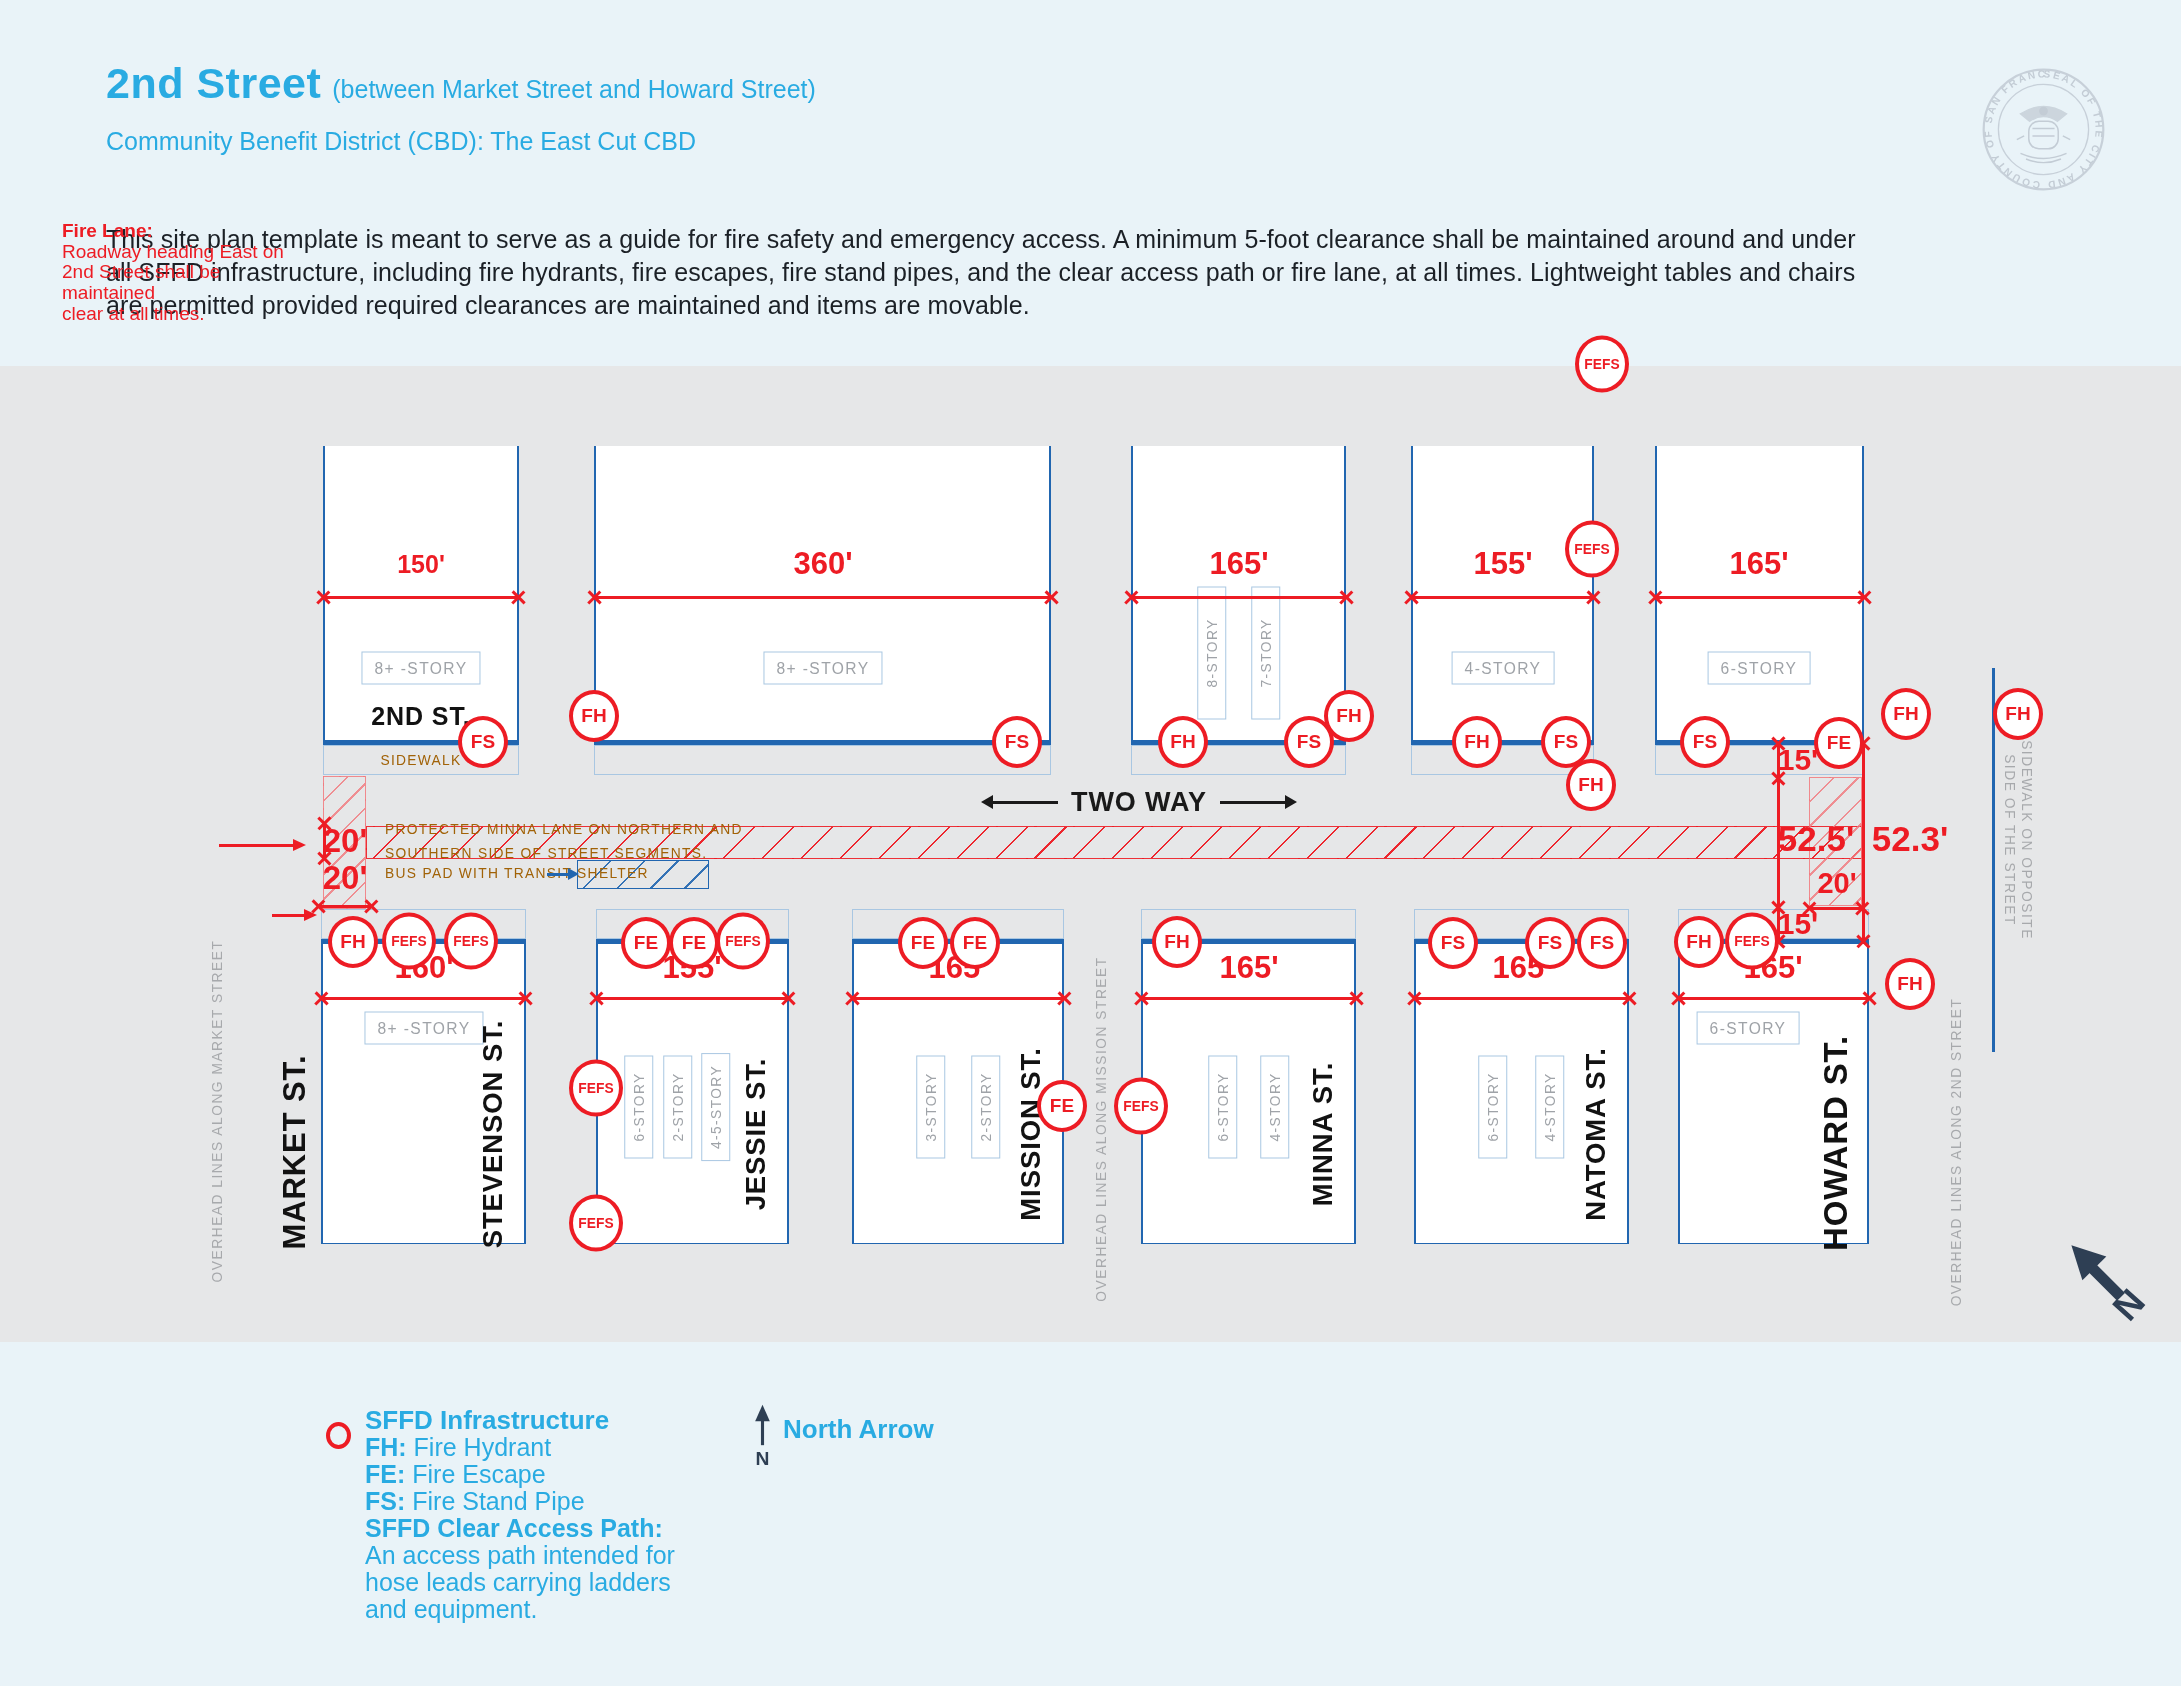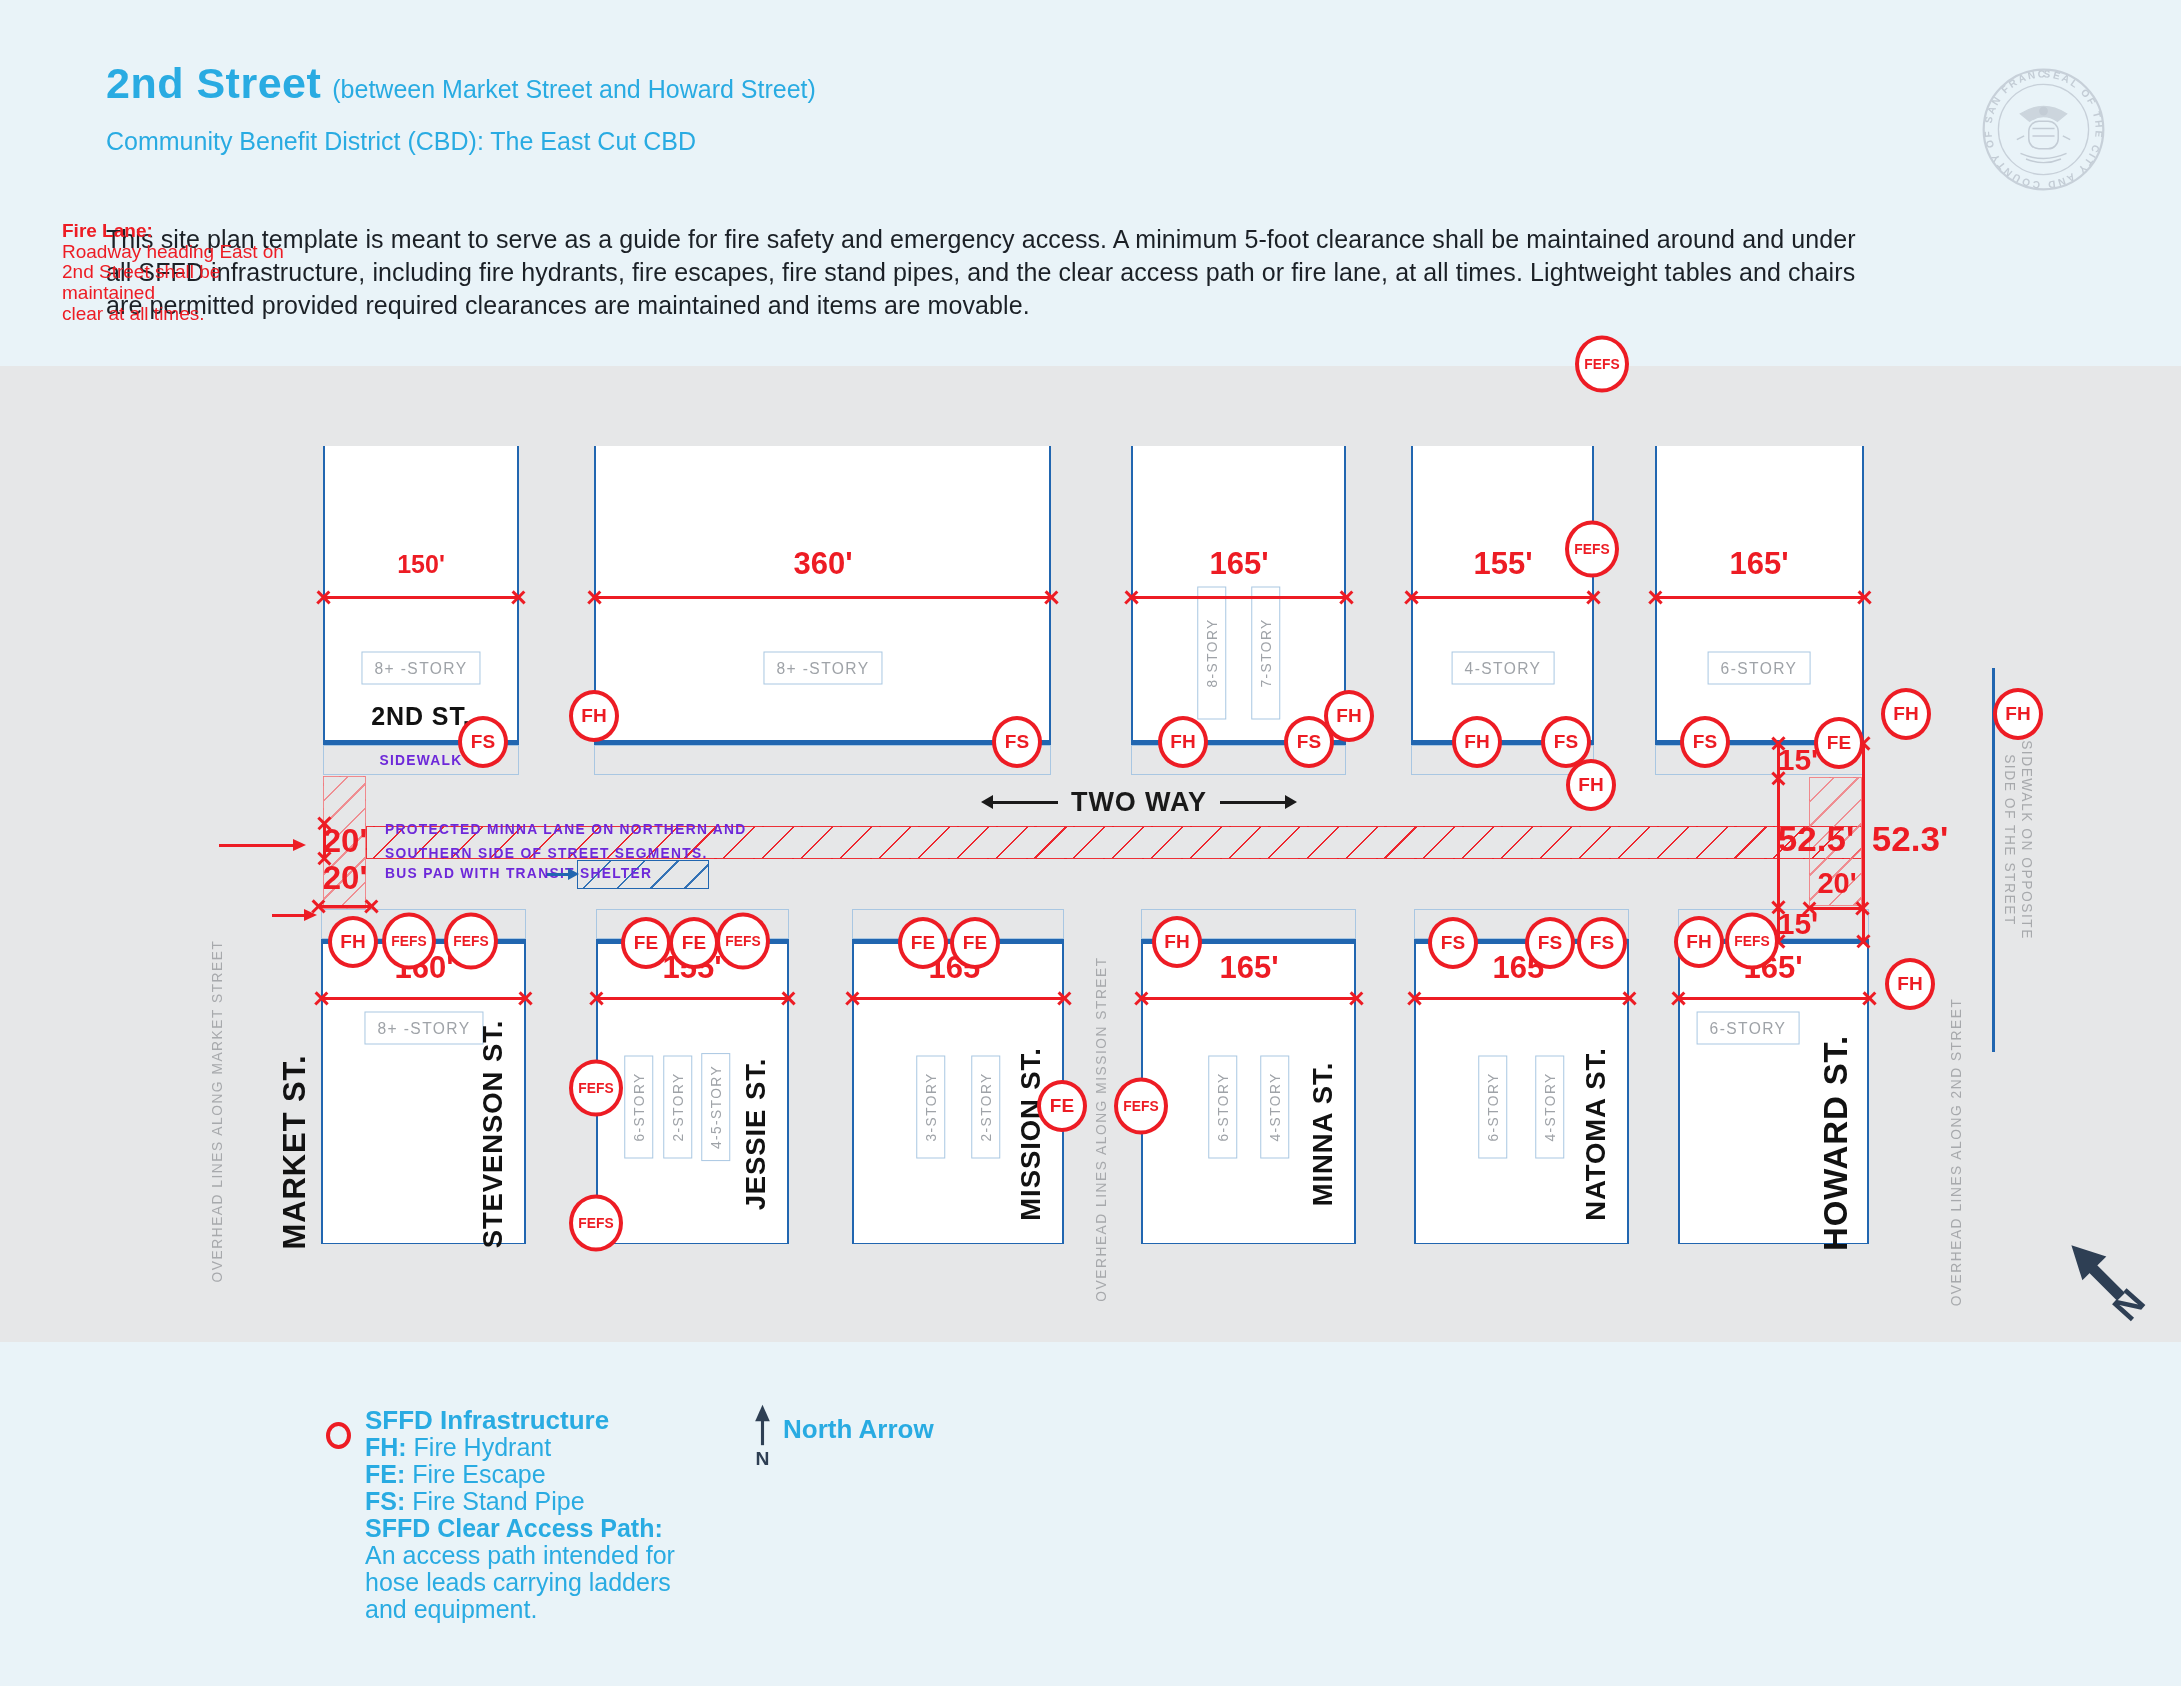--- a/index.html
+++ b/index.html
@@ -34,21 +34,21 @@
         box-sizing:border-box;z-index:3;font-weight:500;}
   .sbox.h{font-size:15.6px;height:33px;padding:0 12px;white-space:nowrap;}
   .sbox.v{font-size:13.8px;writing-mode:vertical-rl;transform:translate(-50%,-50%) rotate(180deg);
           width:28.5px;padding:11px 0;}
   .stlab{position:absolute;font-weight:700;color:#121212;letter-spacing:0.9px;white-space:nowrap;z-index:3;}
   .stlab.rot{transform:translate(-50%,-50%) rotate(-90deg);}
   .stlab.flat{transform:translate(-50%,-50%);}
   .vgray{position:absolute;color:#A7A9AC;font-size:13.8px;font-weight:500;letter-spacing:1.5px;
          white-space:nowrap;transform:translate(-50%,-50%) rotate(-90deg);z-index:2;}
   .vgray.cw{transform:translate(-50%,-50%) rotate(90deg);text-align:center;line-height:17.4px;}
-  .glab{position:absolute;color:#6d28d9;font-size:13.8px;font-weight:700;letter-spacing:1.3px;white-space:nowrap;z-index:3;}
+  .glab{position:absolute;color:#a16207;font-size:13.8px;font-weight:400;letter-spacing:1.3px;white-space:nowrap;z-index:3;}
   .hatch{position:absolute;box-sizing:border-box;z-index:2;}
   .hatch.red{background:repeating-linear-gradient(135deg,rgba(237,28,36,0) 0 26px,rgba(237,28,36,.95) 26px 27.5px);
              border:0.9px solid rgba(237,28,36,.9);}
   .hatch.redl{background:repeating-linear-gradient(135deg,rgba(241,120,125,0) 0 15.6px,rgba(241,120,125,.8) 15.6px 17.4px);
               border:0.9px solid rgba(241,120,125,.85);}
   .hatch.blue{background:repeating-linear-gradient(135deg,rgba(33,102,176,0) 0 22px,rgba(33,102,176,.9) 22px 24px);
               border:1.8px solid #2166B0;}
   .rednote{position:absolute;color:#ED1C24;font-size:19px;line-height:20.7px;z-index:4;}
   .rednote b{font-weight:700;}
   .rarrow{position:absolute;height:2.8px;background:#ED1C24;z-index:4;}

